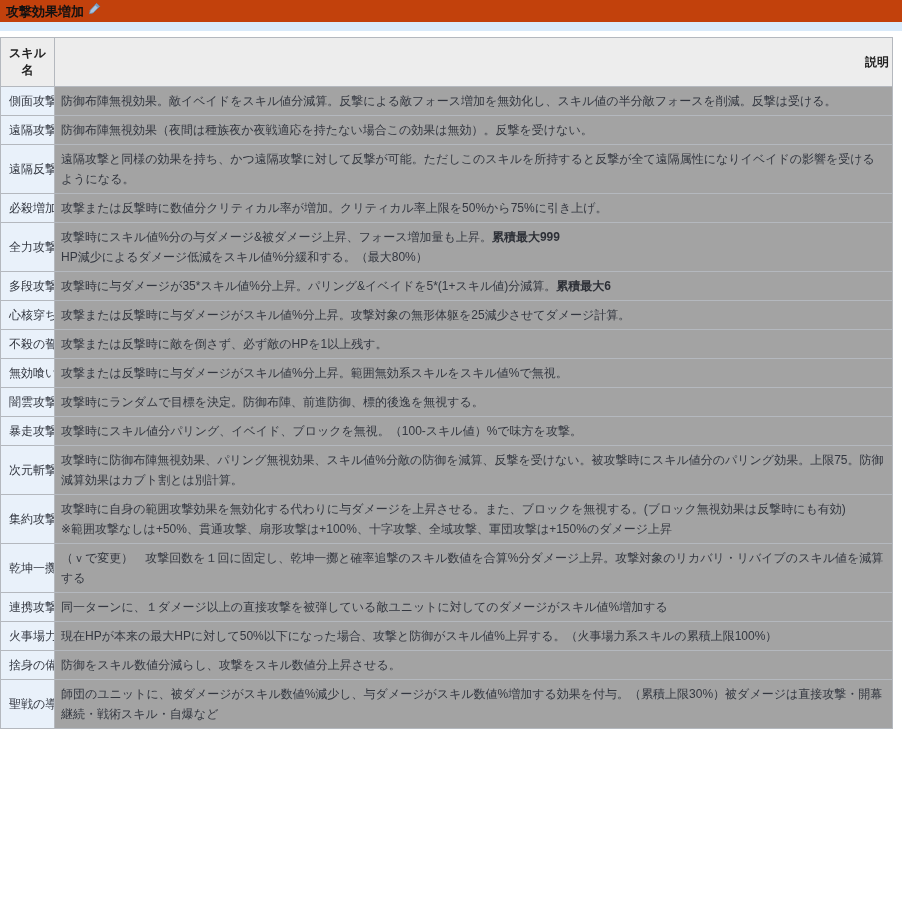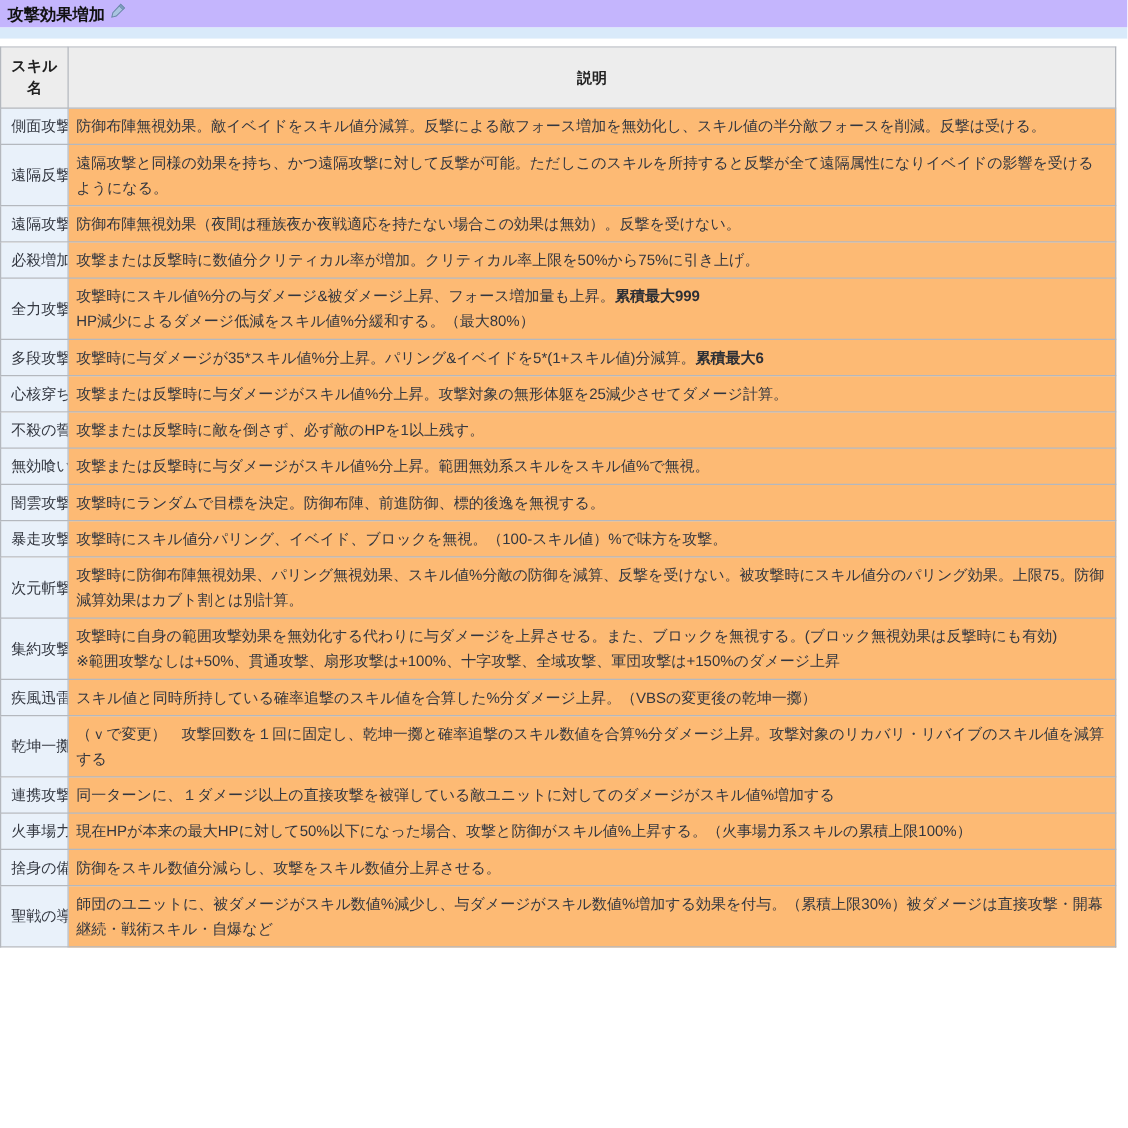--- a/index.html
+++ b/index.html
@@ -6,21 +6,21 @@
   html, body {
     margin: 0; padding: 0;
     width: 902px; height: 902px;
     background: #ffffff;
     font-family: "Liberation Sans", "DejaVu Sans", sans-serif;
   }
   .heading { position: relative; }
   .title-row {
     display: flex; align-items: flex-start;
     padding: 4px 0 2px 6px; height: 22px;
-    background: #c4b5fd;
+    background: #c2410c;
   }
   .page-title {
     font-size: 13px; font-weight: bold; color: #111111;
     line-height: 15px;
   }
   .edit-pencil {
     margin-left: 4px; margin-top: -2px;
     width: 13px; height: 13px; cursor: pointer;
   }
   .blue-band { height: 9px; background: #d9eafa; }
@@ -37,31 +37,31 @@
     border: 1px solid #b4b8be;
   }
   table.skill-table thead th {
     background: #ededed;
     font-weight: bold;
     padding: 7px 3px;
     font-size: 12px;
     color: #222222;
   }
   th.col-skill { width: 54px; }
-  th.col-desc { text-align: center; }
+  th.col-desc { text-align: right; }
   td.skill-name {
     background: #e9f1fa;
     padding: 4px 2px 4px 8px;
     text-align: center;
     vertical-align: middle;
     white-space: nowrap;
     overflow: hidden;
   }
   td.skill-desc {
-    background: #fdba74;
+    background: #a3a3a3;
     padding: 4px 6px;
     line-height: 20px;
     vertical-align: middle;
     text-align: left;
   }
   td.skill-desc b { color: #2c2f36; }
 </style>
 </head>
 <body>
 
@@ -85,29 +85,29 @@
     </tr>
   </thead>
   <tbody>
       <tr>
         <td class="skill-name">側面攻撃</td>
         <td class="skill-desc">
           <div><span>防御布陣無視効果。敵イベイドをスキル値分減算。反撃による敵フォース増加を無効化し、スキル値の半分敵フォースを削減。反撃は受ける。</span></div>
         </td>
       </tr>
       <tr>
+        <td class="skill-name">遠隔攻撃</td>
+        <td class="skill-desc">
+          <div><span>防御布陣無視効果（夜間は種族夜か夜戦適応を持たない場合この効果は無効）。反撃を受けない。</span></div>
+        </td>
+      </tr>
+      <tr>
         <td class="skill-name">遠隔反撃</td>
         <td class="skill-desc">
           <div><span>遠隔攻撃と同様の効果を持ち、かつ遠隔攻撃に対して反撃が可能。ただしこのスキルを所持すると反撃が全て遠隔属性になりイベイドの影響を受けるようになる。</span></div>
-        </td>
-      </tr>
-      <tr>
-        <td class="skill-name">遠隔攻撃</td>
-        <td class="skill-desc">
-          <div><span>防御布陣無視効果（夜間は種族夜か夜戦適応を持たない場合この効果は無効）。反撃を受けない。</span></div>
         </td>
       </tr>
       <tr>
         <td class="skill-name">必殺増加</td>
         <td class="skill-desc">
           <div><span>攻撃または反撃時に数値分クリティカル率が増加。クリティカル率上限を50%から75%に引き上げ。</span></div>
         </td>
       </tr>
       <tr>
         <td class="skill-name">全力攻撃</td>
@@ -159,26 +159,20 @@
         </td>
       </tr>
       <tr>
         <td class="skill-name">集約攻撃</td>
         <td class="skill-desc">
           <div><span>攻撃時に自身の範囲攻撃効果を無効化する代わりに与ダメージを上昇させる。また、ブロックを無視する。(ブロック無視効果は反撃時にも有効)</span></div>
           <div><span>※範囲攻撃なしは+50%、貫通攻撃、扇形攻撃は+100%、十字攻撃、全域攻撃、軍団攻撃は+150%のダメージ上昇</span></div>
         </td>
       </tr>
       <tr>
-        <td class="skill-name">疾風迅雷</td>
-        <td class="skill-desc">
-          <div><span>スキル値と同時所持している確率追撃のスキル値を合算した%分ダメージ上昇。（VBSの変更後の乾坤一擲）</span></div>
-        </td>
-      </tr>
-      <tr>
         <td class="skill-name">乾坤一擲</td>
         <td class="skill-desc">
           <div><span>（ｖで変更）　攻撃回数を１回に固定し、乾坤一擲と確率追撃のスキル数値を合算%分ダメージ上昇。攻撃対象のリカバリ・リバイブのスキル値を減算する</span></div>
         </td>
       </tr>
       <tr>
         <td class="skill-name">連携攻撃</td>
         <td class="skill-desc">
           <div><span>同一ターンに、１ダメージ以上の直接攻撃を被弾している敵ユニットに対してのダメージがスキル値%増加する</span></div>
         </td>

